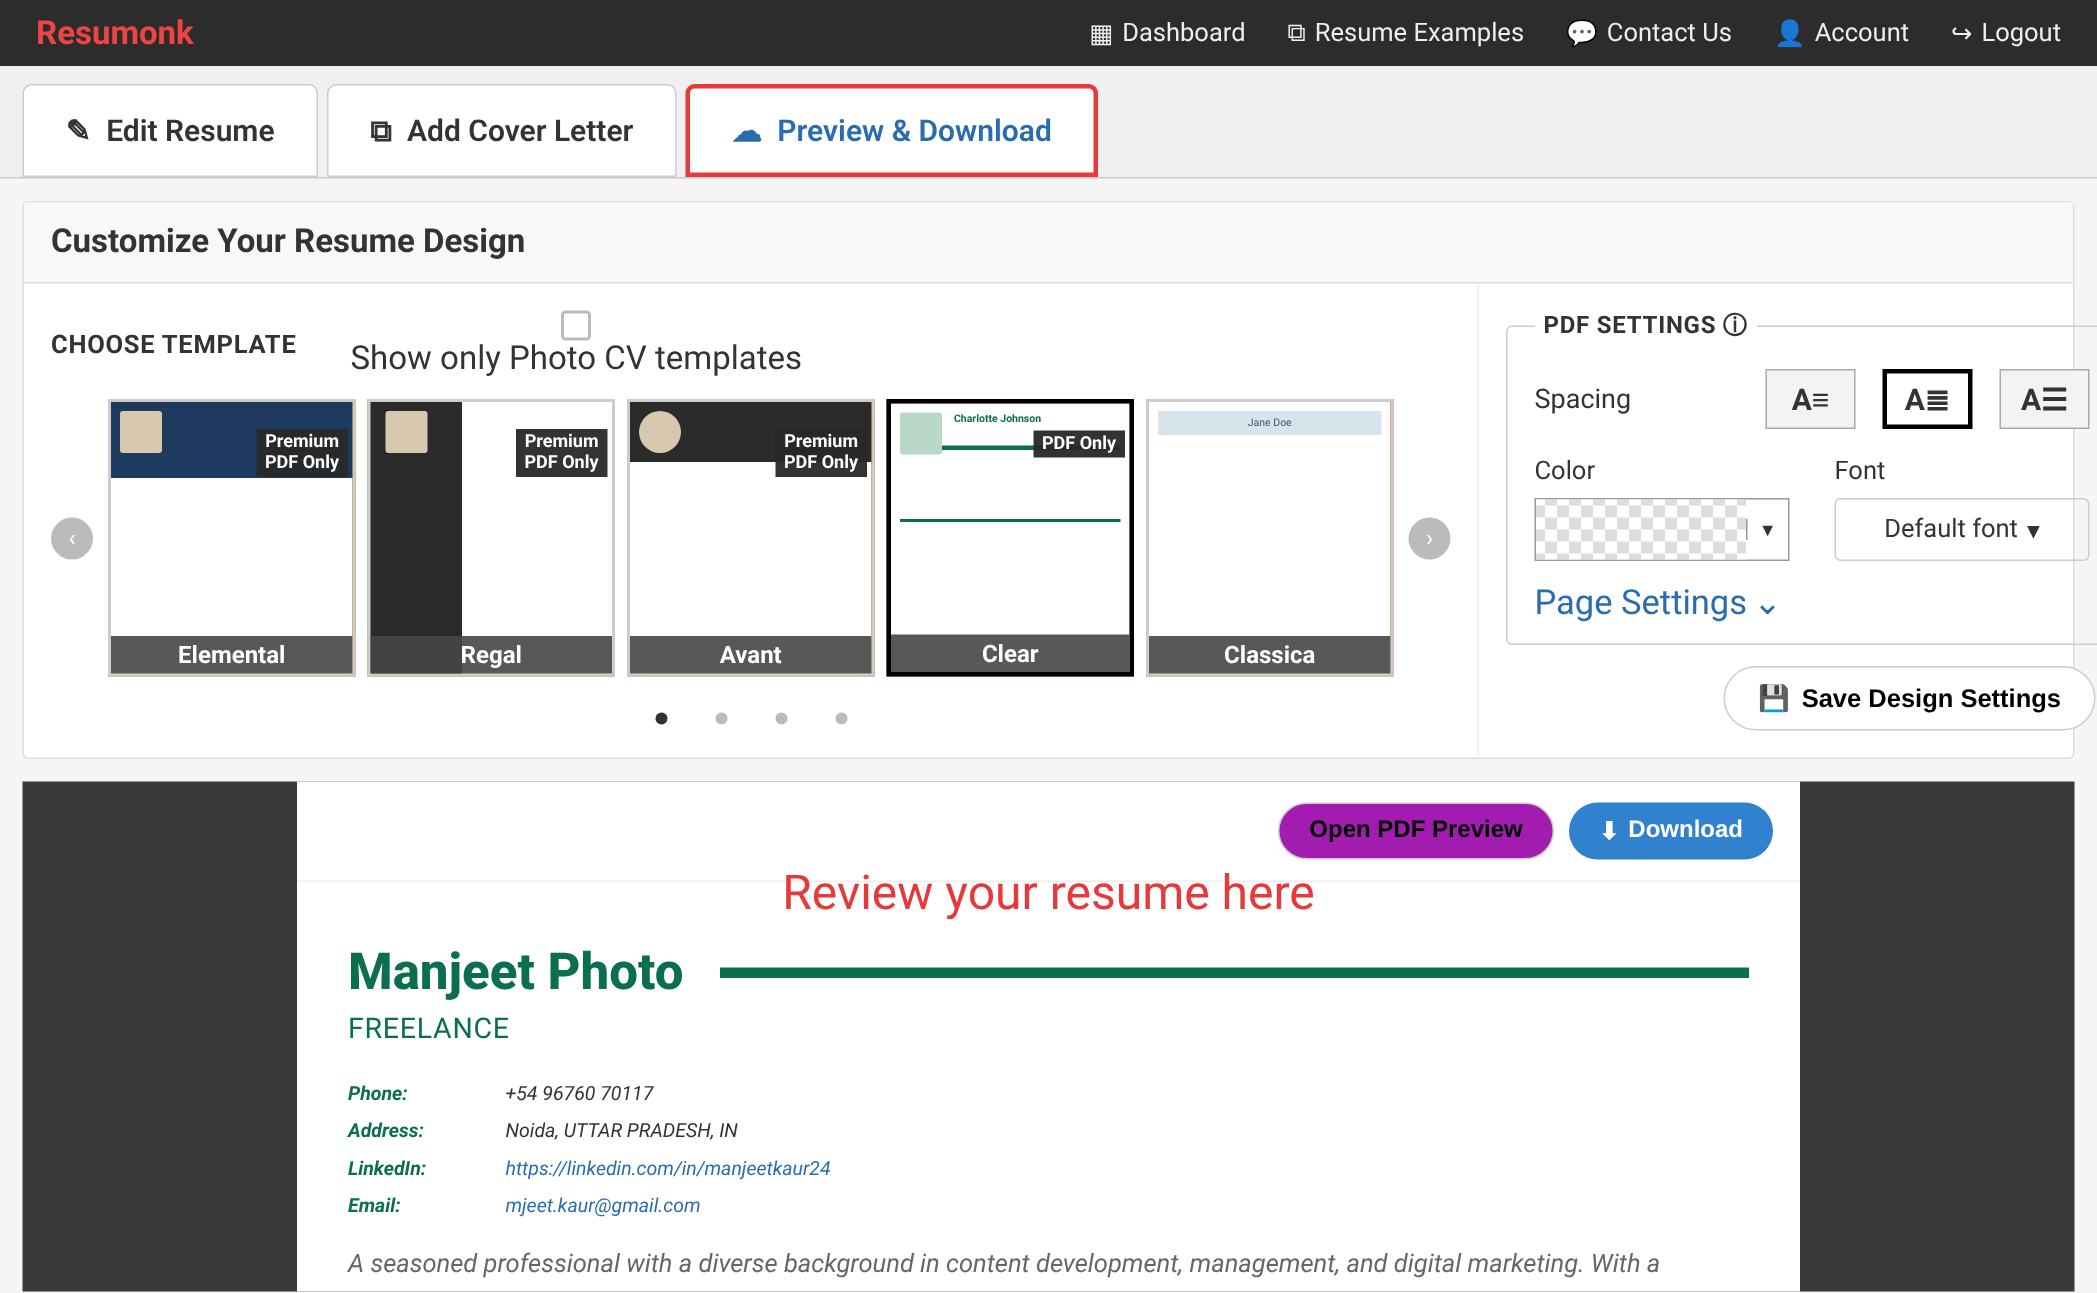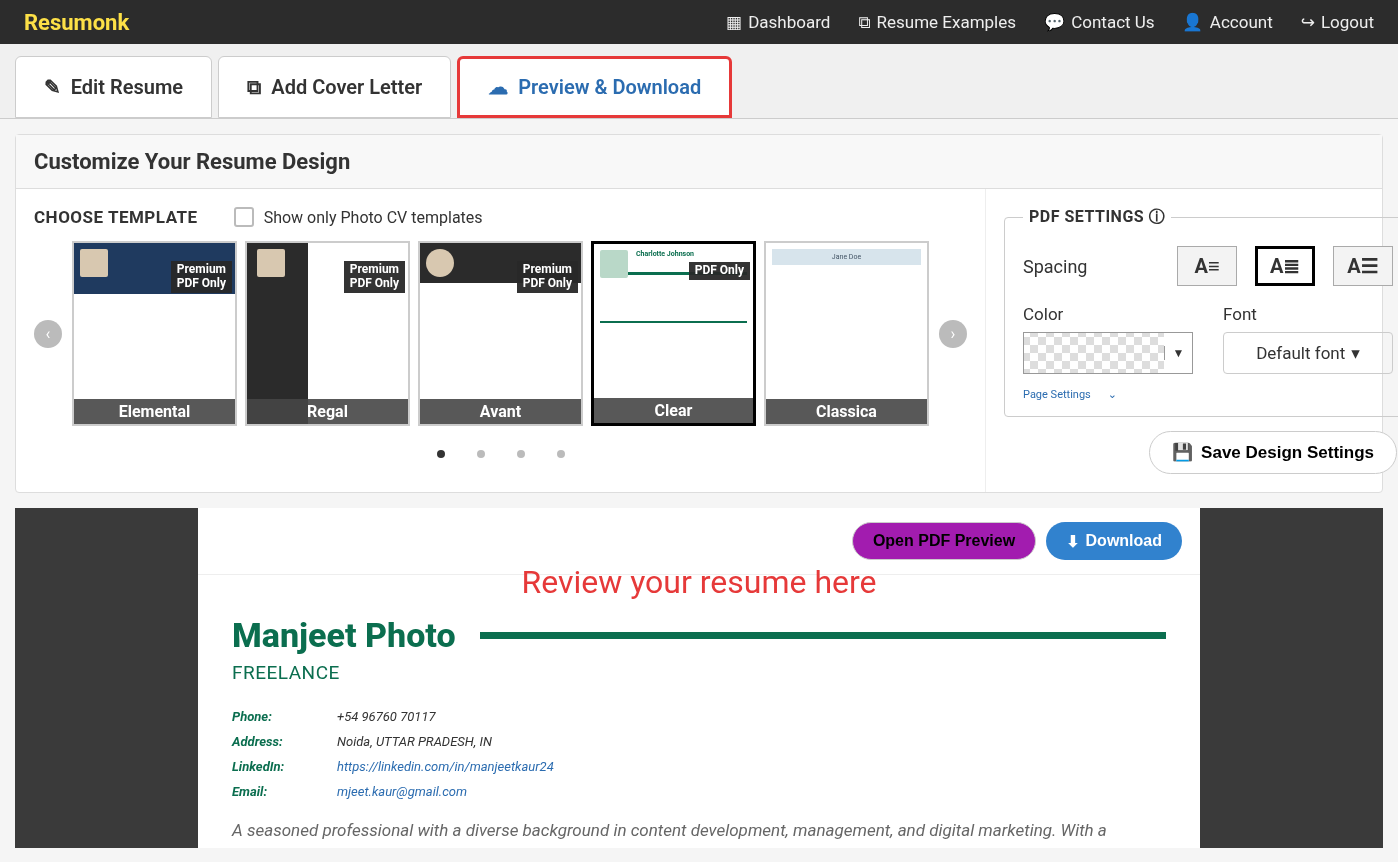--- a/index.html
+++ b/index.html
@@ -1,31 +1,31 @@
 <!DOCTYPE html>
 <html><head>
 <meta charset="utf-8">
 <style>
 * { box-sizing: border-box; margin: 0; padding: 0; }
 body { font-family: -apple-system, BlinkMacSystemFont, "Segoe UI", Roboto, Helvetica, Arial, sans-serif; background: #f5f5f5; color: #333; }
 .topbar { background: #2c2c2c; color: #fff; display: flex; align-items: center; justify-content: space-between; padding: 0 24px; height: 44px; }
-.brand { font-size: 22px; font-weight: 700; color: #fde047; }
+.brand { font-size: 22px; font-weight: 700; color: #ef4444; }
 .topnav { display: flex; gap: 28px; }
 .topnav a { color: #eee; text-decoration: none; font-size: 17px; display: flex; align-items: center; gap: 6px; }
 .tabs { display: flex; gap: 6px; padding: 12px 15px 0; background: #f0f0f0; border-bottom: 1px solid #ccc; }
 .tab { border: 1px solid #ccc; background: #fff; border-radius: 6px 6px 0 0; padding: 16px 28px; font-size: 20px; font-weight: 600; color: #333; display: flex; align-items: center; gap: 10px; cursor: pointer; }
 .tab.active { border: 3px solid #e63939; color: #2b6cb0; }
 .tab.active .icon { color: #2b6cb0; }
 .panel { margin: 15px; background: #fff; border: 1px solid #ddd; border-radius: 4px; }
 .panel-head { padding: 14px 18px; border-bottom: 1px solid #ddd; font-size: 22px; font-weight: 700; background: #f8f8f8; }
 .panel-body { display: flex; }
 .left-col { flex: 1; padding: 18px; position: relative; }
 .choose-row { display: flex; align-items: center; gap: 36px; margin-bottom: 14px; }
 .choose-label { font-size: 17px; font-weight: 700; letter-spacing: 0.5px; }
-.checkbox { display: flex; align-items: center; gap: 10px; font-size: 16px; }
+.checkbox { display: flex; align-items: center; font-size: 22px; flex-direction: column; }
 .checkbox-box { width: 20px; height: 20px; border: 2px solid #bbb; border-radius: 3px; }
 .templates { display: flex; gap: 10px; align-items: center; }
 .arrow-btn { width: 28px; height: 28px; border-radius: 50%; background: #bbb; color: #fff; display: flex; align-items: center; justify-content: center; font-size: 16px; cursor: pointer; flex-shrink: 0; }
 .tpl-list { display: flex; gap: 8px; }
 .tpl { width: 165px; height: 185px; background: #a16207; border: 2px solid #ccc; position: relative; overflow: hidden; cursor: pointer; }
 .tpl.selected { border: 3px solid #000; }
 .tpl-badge { position: absolute; right: 3px; top: 18px; background: rgba(40,40,40,0.95); color: #fff; font-size: 12px; font-weight: 700; padding: 2px 6px; line-height: 1.15; text-align: right; }
 .tpl-name { position: absolute; left: 0; right: 0; bottom: 0; background: rgba(70,70,70,0.9); color: #fff; text-align: center; font-size: 16px; font-weight: 700; padding: 3px 12px; }
 .tpl-content { position: absolute; inset: 0; padding: 6px; font-size: 5px; color: #666; }
 .dots { display: flex; gap: 32px; justify-content: center; margin-top: 24px; }
@@ -38,21 +38,21 @@
 .spacing-opts { display: flex; gap: 18px; }
 .spacing-opt { width: 60px; height: 40px; border: 1px solid #aaa; display: flex; align-items: center; justify-content: center; font-size: 20px; font-weight: 700; background: #f3f3f3; cursor: pointer; }
 .spacing-opt.selected { border: 3px solid #000; background: #fff; }
 .cf-row { display: flex; gap: 30px; }
 .cf-col { flex: 1; }
 .cf-label { font-size: 17px; margin-bottom: 8px; }
 .color-sel { width: 170px; height: 42px; border: 1px solid #999; display: flex; align-items: center; cursor: pointer; }
 .swatch { flex: 1; height: 100%; background: repeating-conic-gradient(#ddd 0% 25%, #fff 0% 50%) 50% / 16px 16px; }
 .color-sel .caret { width: 28px; text-align: center; border-left: 1px solid #999; font-size: 12px; }
 .font-sel { width: 170px; height: 42px; border: 1px solid #ccc; border-radius: 4px; display: flex; align-items: center; justify-content: center; gap: 6px; font-size: 17px; cursor: pointer; }
-.page-settings-link { color: #2b6cb0; font-size: 11px; margin-top: 14px; display: inline-flex; align-items: center; gap: 17px; cursor: pointer; }
+.page-settings-link { color: #2b6cb0; font-size: 23px; margin-top: 14px; display: inline-flex; align-items: center; gap: 4px; cursor: pointer; }
 .save-design { margin: 14px 0 0 auto; display: flex; align-items: center; gap: 8px; border: 1px solid #ccc; border-radius: 24px; padding: 10px 22px; font-size: 17px; font-weight: 600; cursor: pointer; width: fit-content; float: right; background: #fff; }
 .preview-area { margin: 0 15px 15px; background: #3a3a3a; padding: 0; }
 .resume-page { width: 1002px; margin: 0 auto; background: #fff; min-height: 340px; position: relative; }
 .page-top-actions { display: flex; justify-content: flex-end; gap: 10px; padding: 14px 18px; border-bottom: 1px solid #eee; }
 .btn { border-radius: 22px; padding: 9px 20px; font-size: 16px; font-weight: 600; cursor: pointer; display:inline-flex; align-items:center; gap:6px; }
 .btn-outline { border: 1px solid #ccc; background: #a21caf; }
 .btn-primary { background: #3182ce; color: #fff; border: none; }
 .review-overlay { position: absolute; left: 0; right: 0; top: 55px; text-align: center; font-size: 32px; color: #e63939; }
 .resume-body { padding: 40px 34px 0; }
 .resume-name { font-size: 34px; font-weight: 800; color: #0b6e4f; display: inline-block; padding-right: 20px; }

